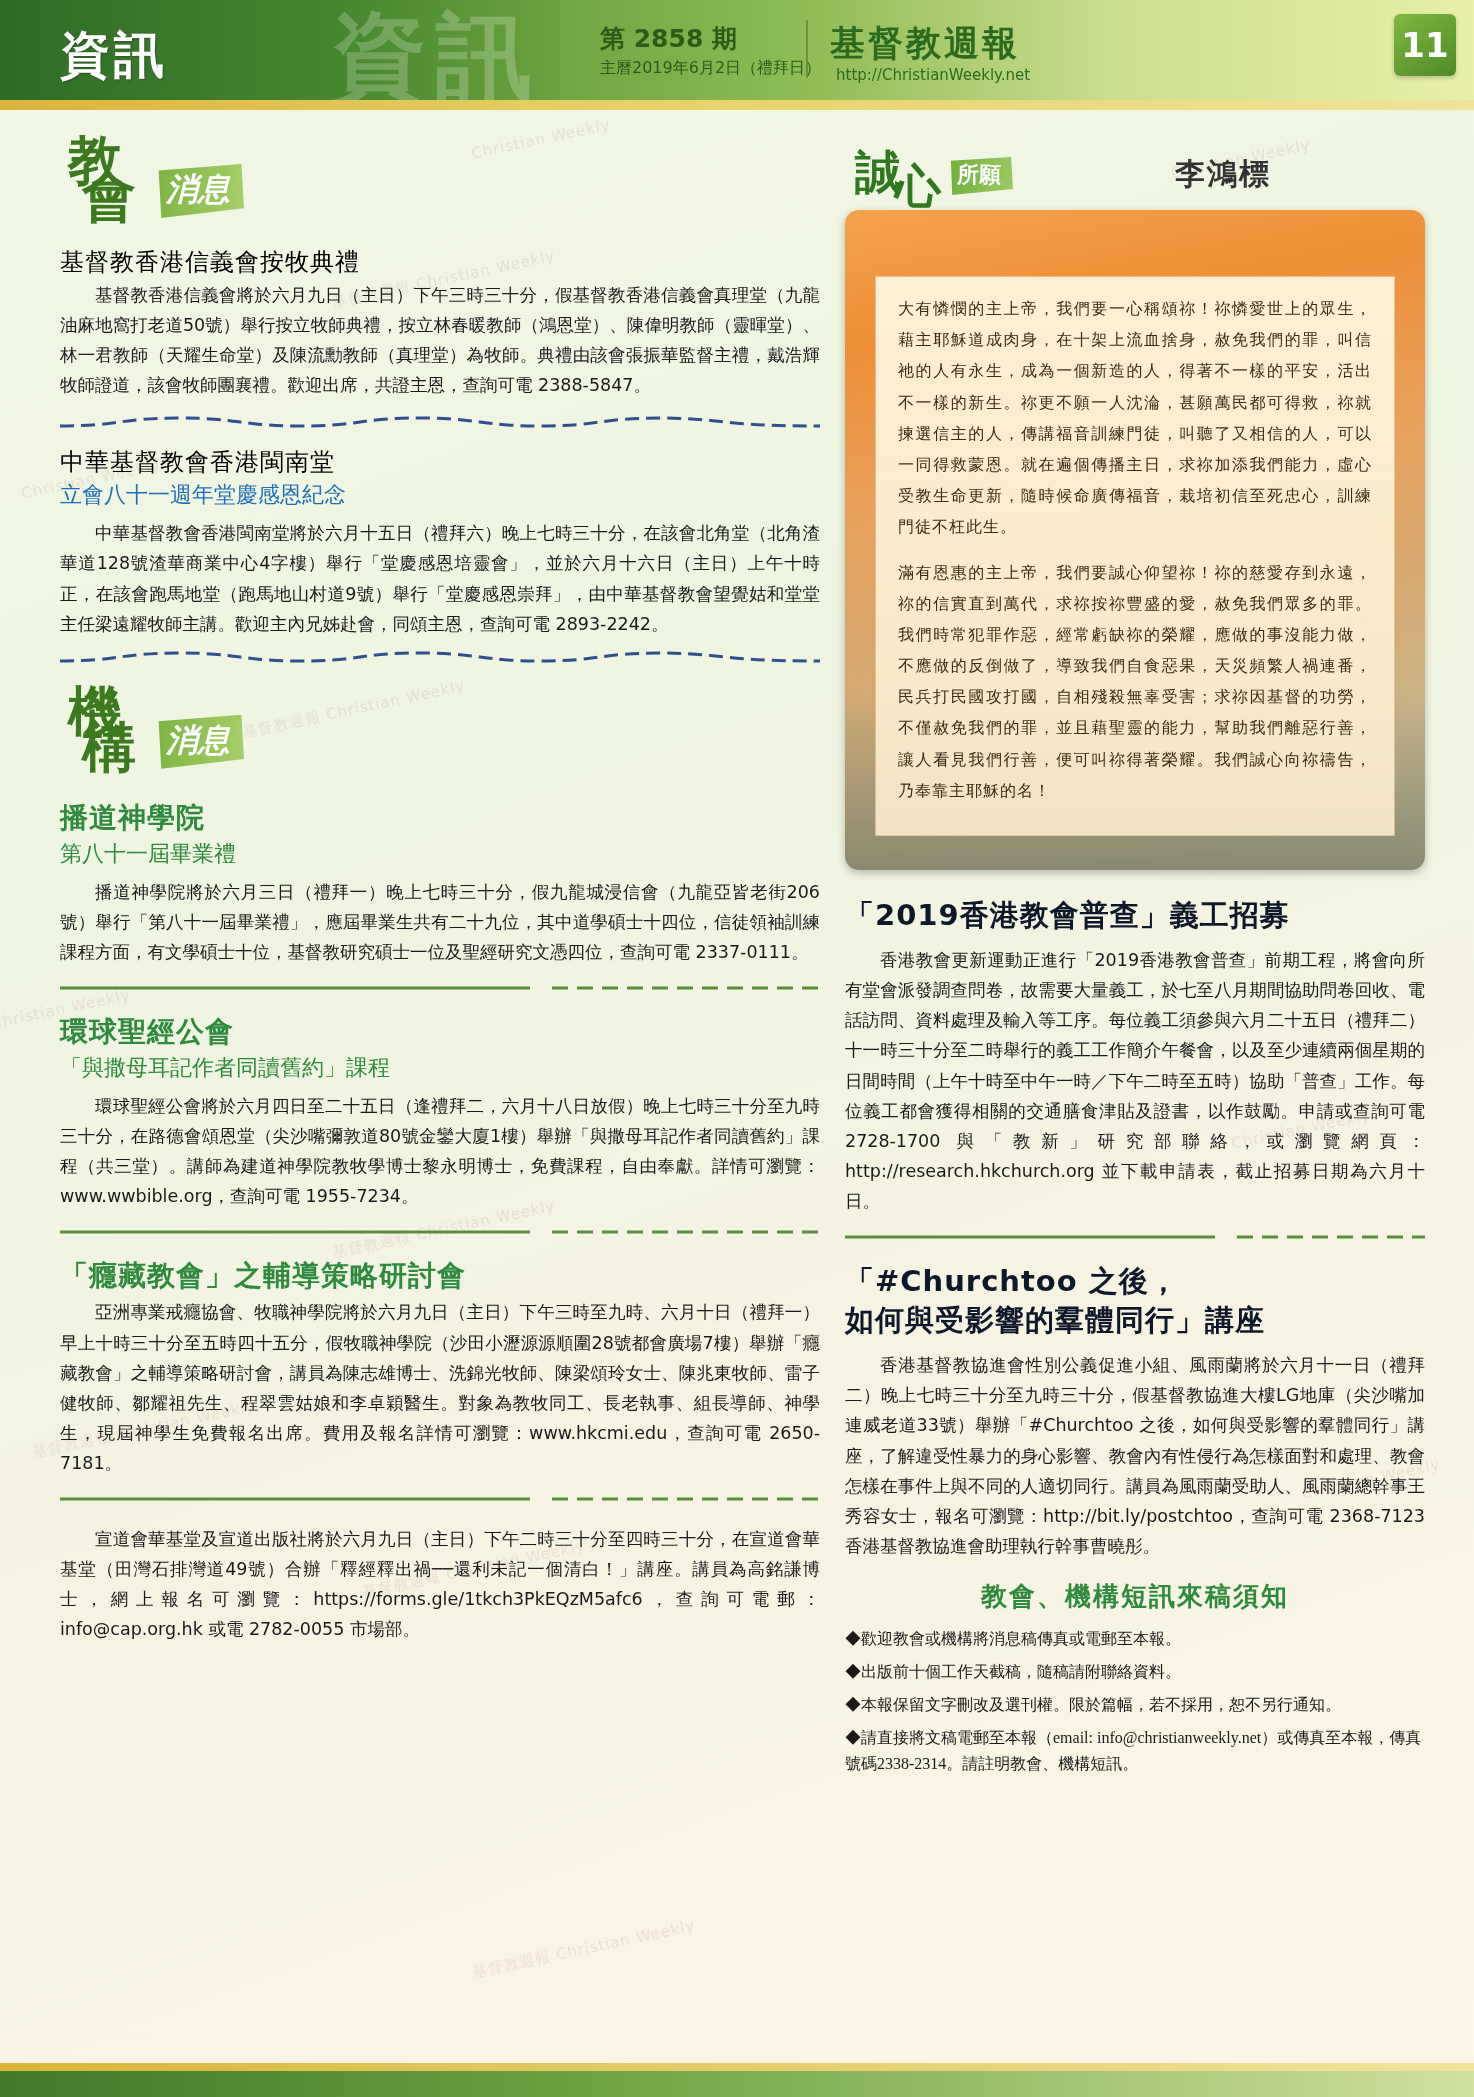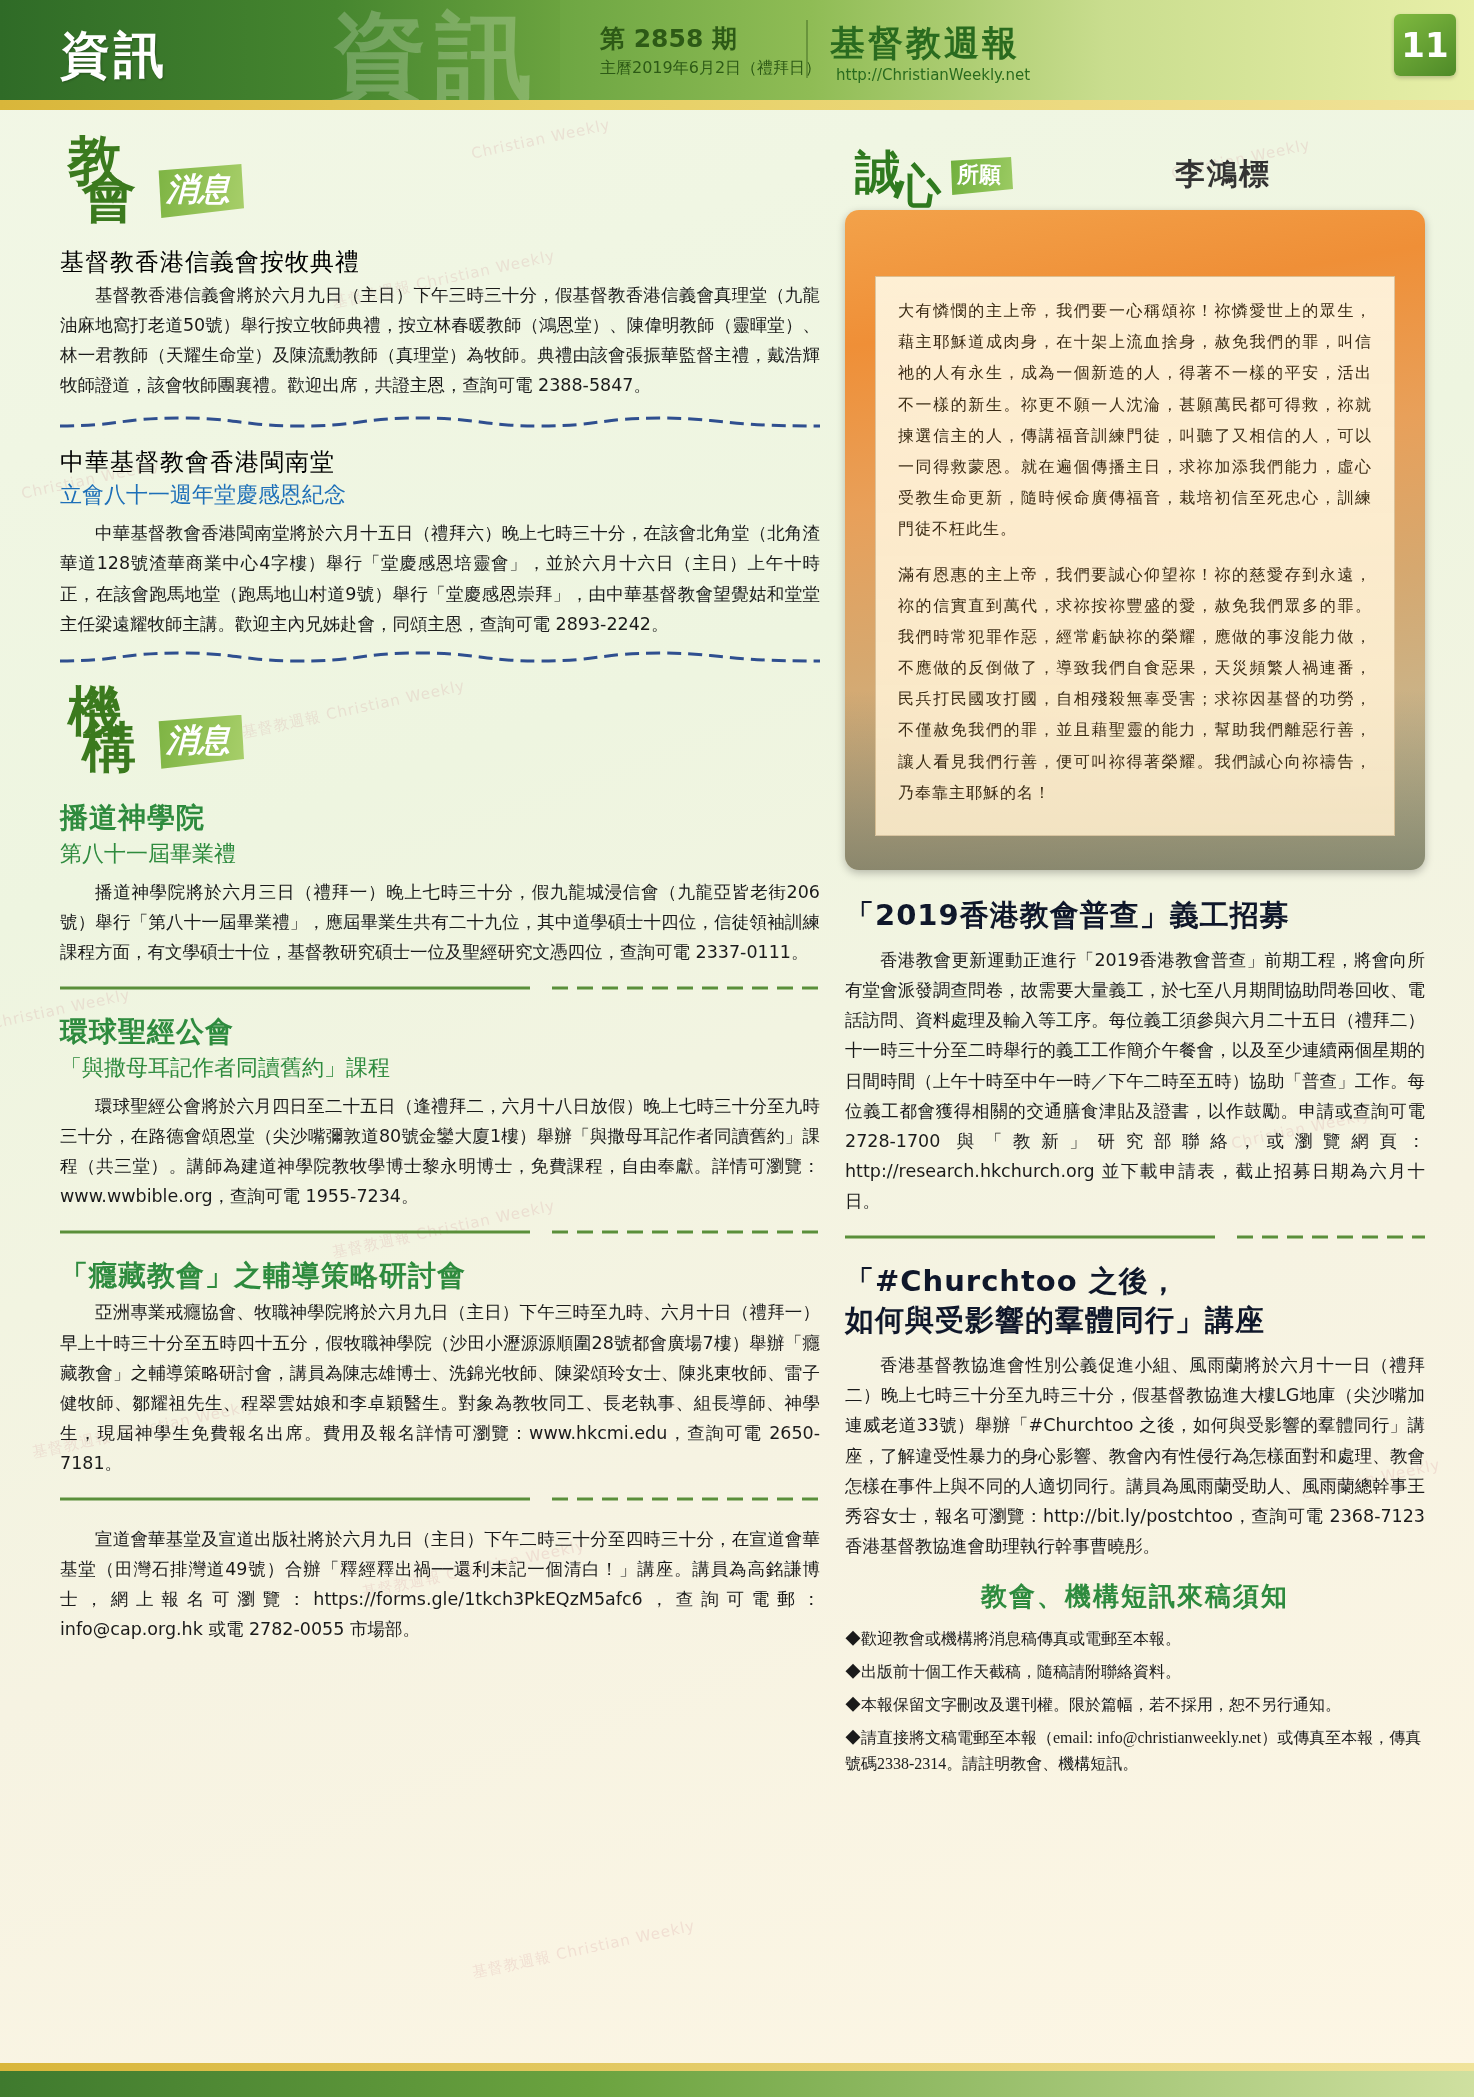--- a/index.html
+++ b/index.html
@@ -52,21 +52,21 @@
   .divider svg{display:block;}
   
   .poemcard{position:relative;width:580px;height:660px;border-radius:14px;overflow:hidden;
      background:linear-gradient(170deg,#f3a24a 0%,#ef8f37 18%,#e8a05a 40%,#d6a86f 60%,#c9b48a 80%,#bfbf9b 100%);
      box-shadow:0 3px 8px rgba(0,0,0,.25);}
   .poemcard .hills{position:absolute;bottom:0;left:0;width:100%;height:180px;
      background:linear-gradient(180deg,rgba(150,140,110,.0),rgba(90,95,80,.55));}
   .poem-inner{position:absolute;left:30px;top:66px;width:520px;height:560px;
      background:linear-gradient(180deg,rgba(255,246,224,.93),rgba(255,238,205,.88));
      border:1px solid rgba(160,120,60,.35);padding:18px 22px;box-sizing:border-box;overflow:hidden;}
-  .poem-inner p{font-family:Liberation Serif, serif;font-size:16px;line-height:1.95;
+  .poem-inner p{font-family:Liberation Mono, monospace;font-size:16px;line-height:1.95;
      margin:0 0 14px 0;color:#3a2b14;letter-spacing:1px;text-align:justify;}
   .poemtitle{position:absolute;left:10px;top:2px;}
   .poemtitle .c1{font-size:46px;font-weight:bold;color:#2f7a1f;}
   .poemtitle .c2{font-size:46px;font-weight:bold;color:#2f7a1f;position:relative;top:14px;left:-6px;}
   .poemtitle .tg{display:inline-block;position:relative;top:-6px;left:2px;padding:3px 12px 5px 8px;
      font-size:22px;color:#fff;font-weight:bold;background:linear-gradient(100deg,#6faf3c,#9ccb63);
      clip-path:polygon(3% 10%,97% 0%,100% 84%,5% 100%);}
   .poemauthor{position:absolute;left:330px;top:14px;font-size:30px;font-weight:bold;color:#333;letter-spacing:2px;}
   .poemhead{position:relative;height:70px;}
   h2.rtitle{font-size:29px;color:#0f172a;margin:0 0 10px 0;font-weight:bold;letter-spacing:1px;line-height:1.35;}

